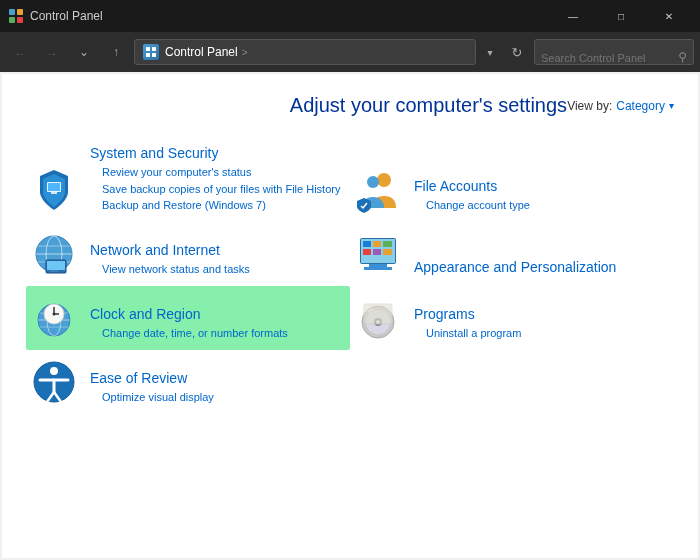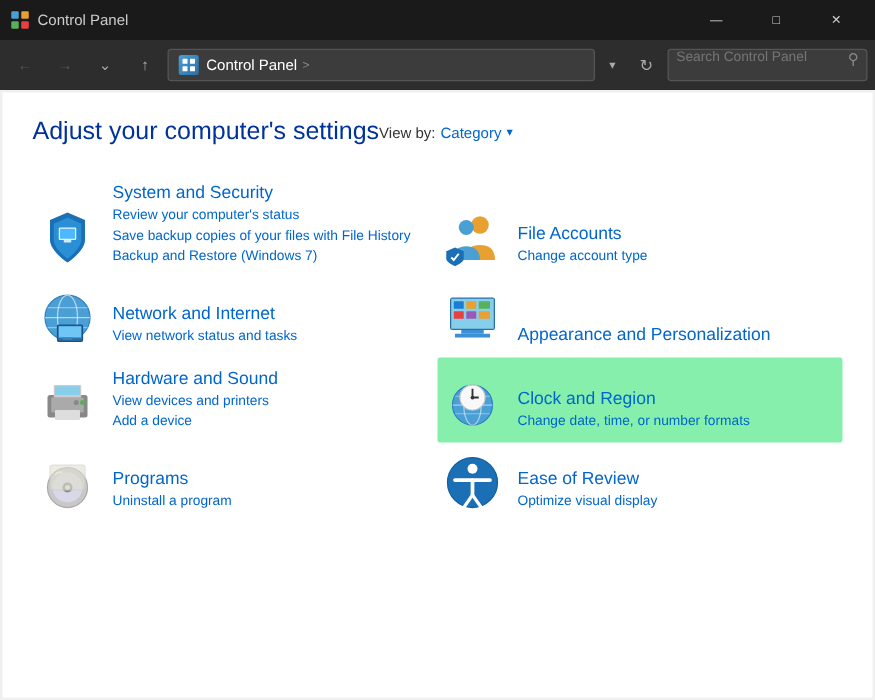--- a/index.html
+++ b/index.html
@@ -123,21 +123,21 @@
       font-size: 13px;
       border-radius: 3px;
     }
     .search-box {
       width: 160px;
       height: 26px;
       background: #3c3c3c;
       border: 1px solid #555;
       border-radius: 3px;
       display: flex;
-      align-items: flex-start;
+      align-items: flex-end;
       padding: 0 6px;
       gap: 12px;
     }
     .search-input {
       background: transparent;
       border: none;
       color: #999;
       font-size: 11px;
       width: 100%;
       outline: none;
@@ -152,21 +152,21 @@
     .main-content {
       background: white;
       margin: 2px;
       height: calc(560px - 32px - 40px - 4px);
       padding: 20px 24px;
       overflow-y: auto;
     }
 
     .page-header {
       display: flex;
-      justify-content: flex-start;
+      justify-content: flex-end;
       align-items: center;
       margin-bottom: 20px;
     }
     .page-title {
       font-size: 20px;
       font-weight: 300;
       color: #003399;
     }
     .view-by {
       font-size: 12px;
@@ -220,20 +220,21 @@
       cursor: pointer;
       text-decoration: none;
       display: block;
     }
     .category-link {
       font-size: 11px;
       color: #0066cc;
       display: block;
       line-height: 1.5;
       cursor: pointer;
+      margin-left: 12px;
     }
   </style>
 </head>
 <body>
 
 <div class="title-bar">
   <div class="title-bar-icon">
     <svg width="16" height="16" viewBox="0 0 16 16">
       <rect x="1" y="1" width="6" height="6" fill="#4a9fd5" rx="1"></rect>
       <rect x="9" y="1" width="6" height="6" fill="#e8a030" rx="1"></rect>
@@ -361,39 +362,20 @@
           <rect x="29" y="19" width="9" height="6" fill="#e8a030" rx="0.5"></rect>
           <rect x="15" y="34" width="18" height="3" fill="#3a8fd5"></rect>
           <rect x="10" y="37" width="28" height="3" fill="#3a8fd5"></rect>
         </svg>
       </div>
       <div class="category-text">
         <span class="category-title">Appearance and Personalization</span>
       </div>
     </div>
 
-    <div class="category-item">
-      <div class="category-icon">
-        <svg width="48" height="48" viewBox="0 0 48 48">
-
-          <rect x="8" y="18" width="32" height="18" rx="2" fill="#888"></rect>
-          <rect x="11" y="20" width="26" height="12" rx="1" fill="#aaa"></rect>
-          <rect x="13" y="10" width="22" height="10" rx="1" fill="#ccc"></rect>
-          <rect x="14" y="11" width="20" height="7" fill="#87ceeb"></rect>
-          <rect x="14" y="30" width="20" height="8" rx="1" fill="#ddd"></rect>
-          <circle cx="36" cy="24" r="2" fill="#5ab05a"></circle>
-          <circle cx="31" cy="24" r="2" fill="#888"></circle>
-        </svg>
-      </div>
-      <div class="category-text">
-        <span class="category-title">Hardware and Sound</span>
-        <span class="category-link">View devices and printers</span>
-        <span class="category-link">Add a device</span>
-      </div>
-    </div>
 
     <div class="category-item highlighted">
       <div class="category-icon">
         <svg width="48" height="48" viewBox="0 0 48 48">
 
           <circle cx="24" cy="26" r="16" fill="#4a9fd5" stroke="#3080c0" stroke-width="1"></circle>
           <ellipse cx="24" cy="26" rx="7" ry="16" fill="none" stroke="white" stroke-width="1" opacity="0.5"></ellipse>
           <line x1="8" y1="26" x2="40" y2="26" stroke="white" stroke-width="1" opacity="0.5"></line>
           <line x1="10" y1="19" x2="38" y2="19" stroke="white" stroke-width="0.8" opacity="0.4"></line>
           <line x1="10" y1="33" x2="38" y2="33" stroke="white" stroke-width="0.8" opacity="0.4"></line>

